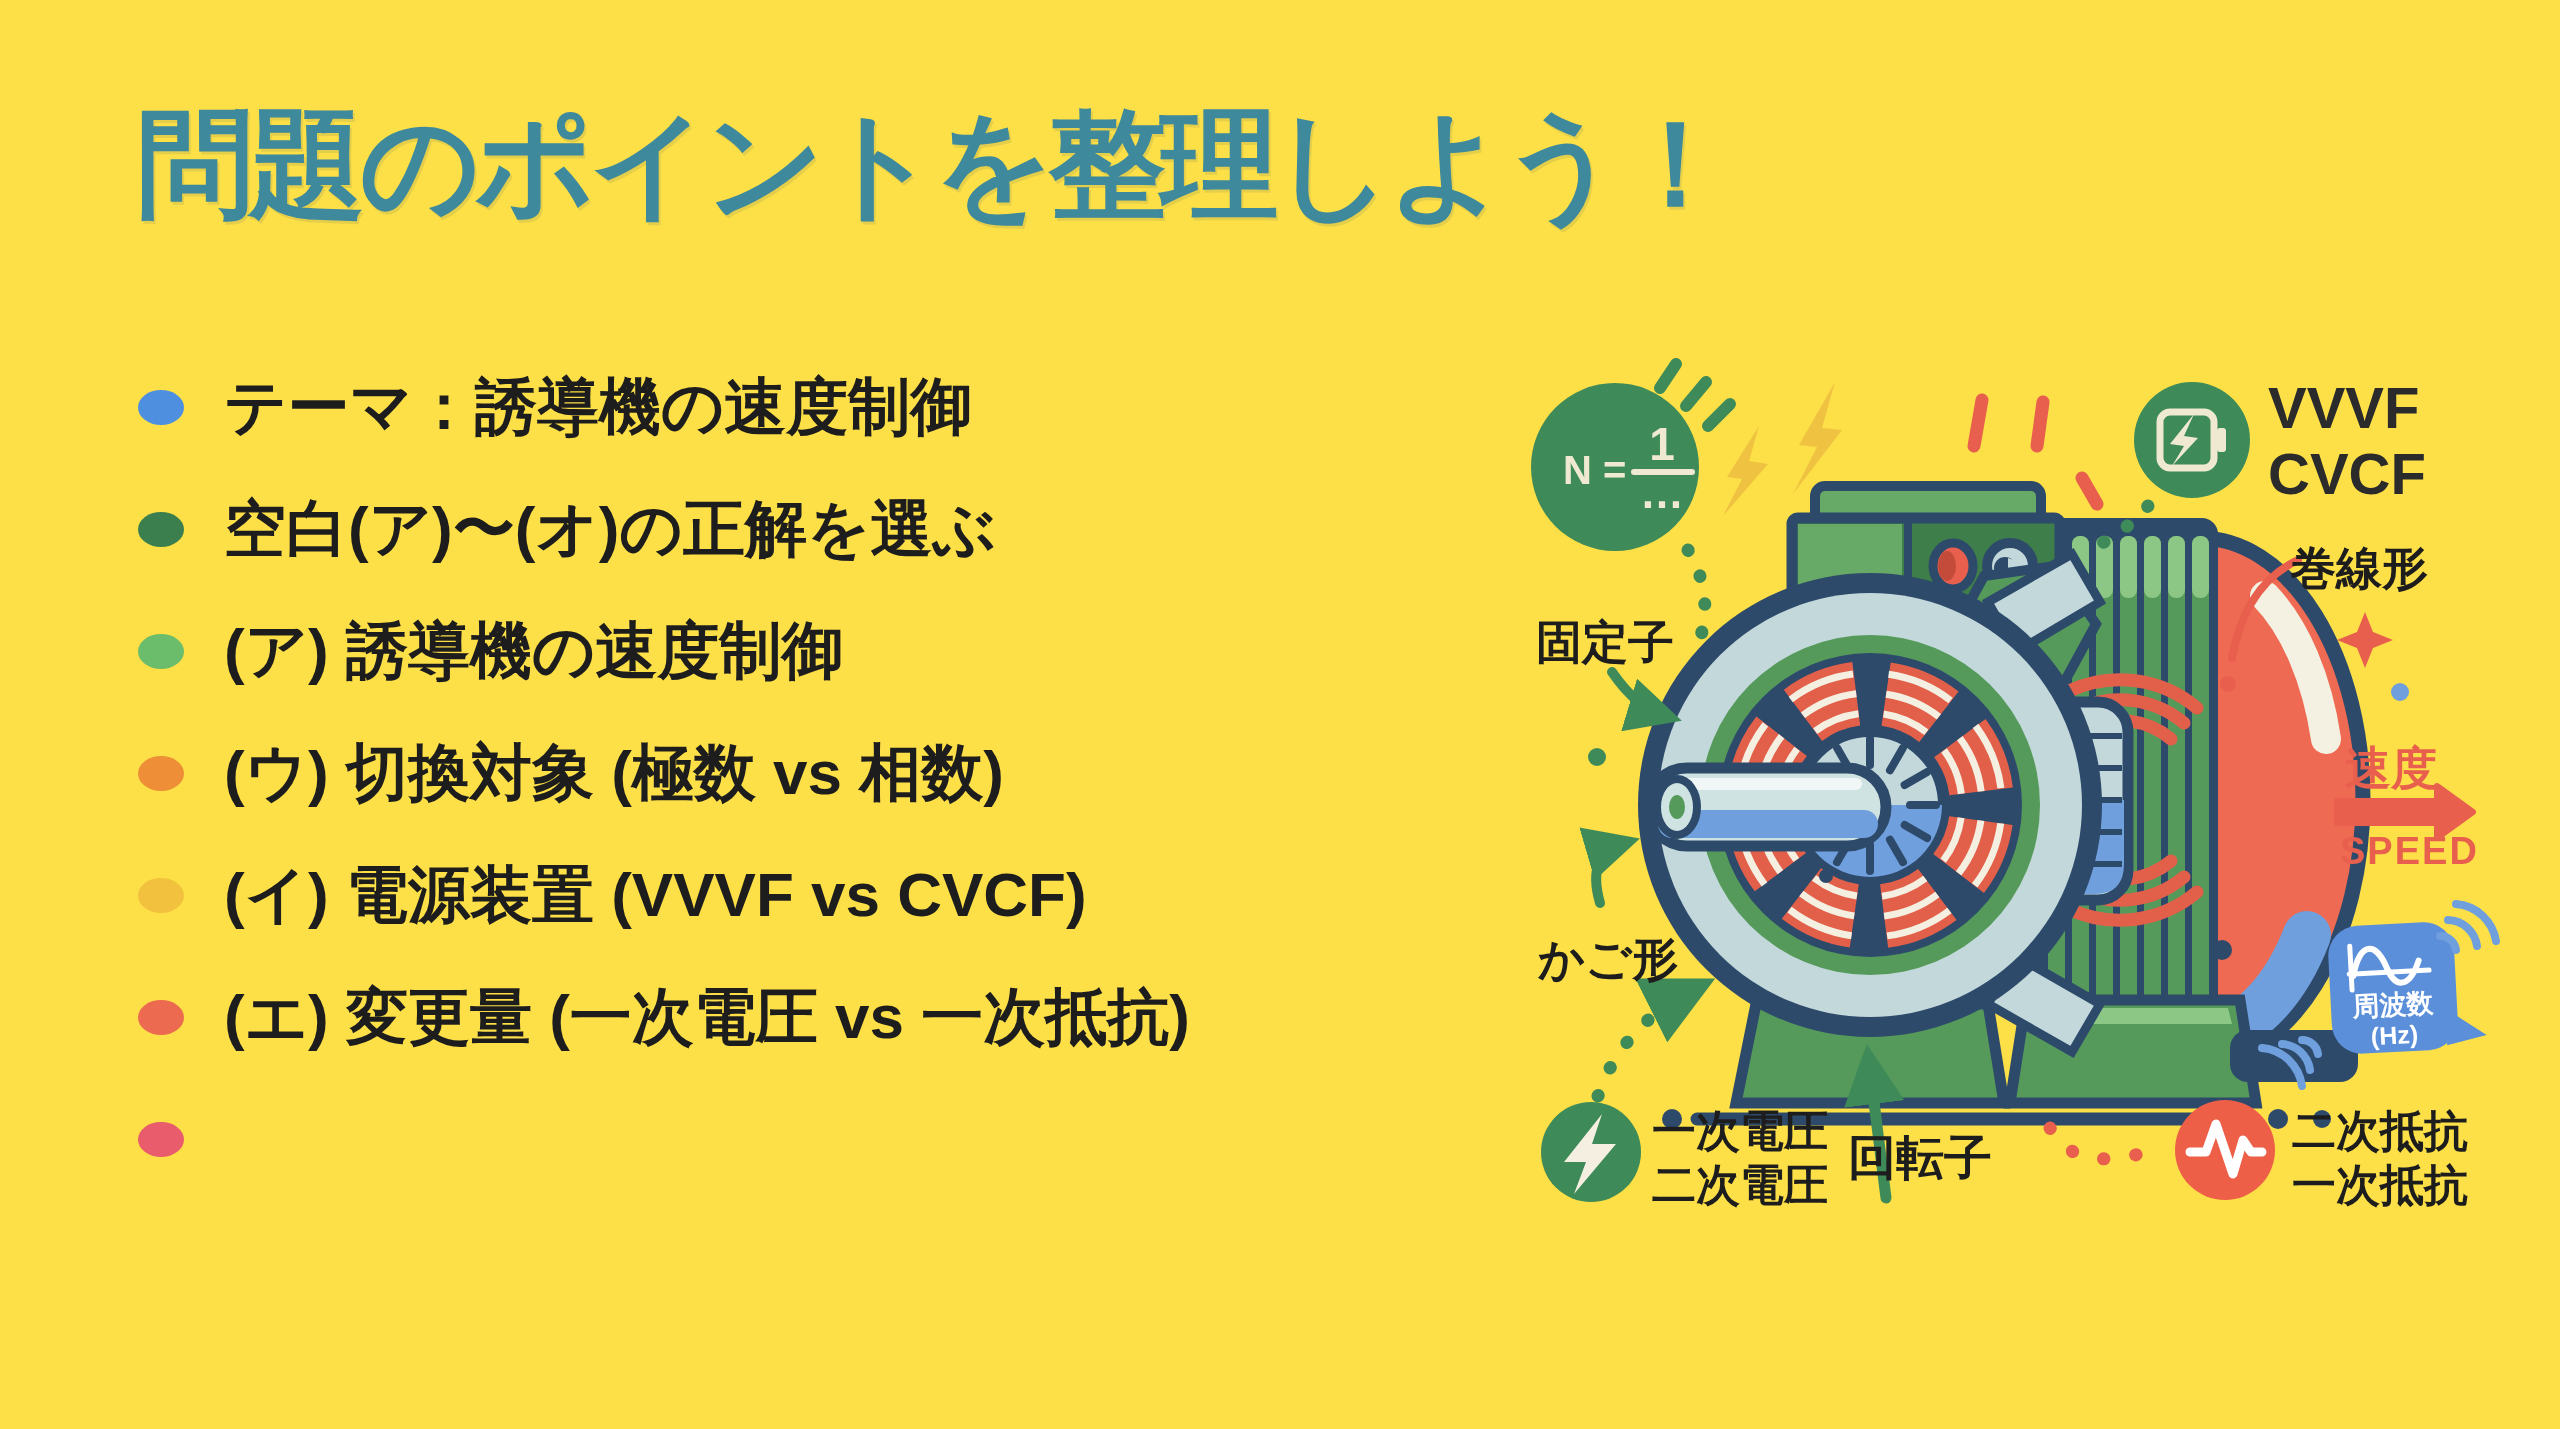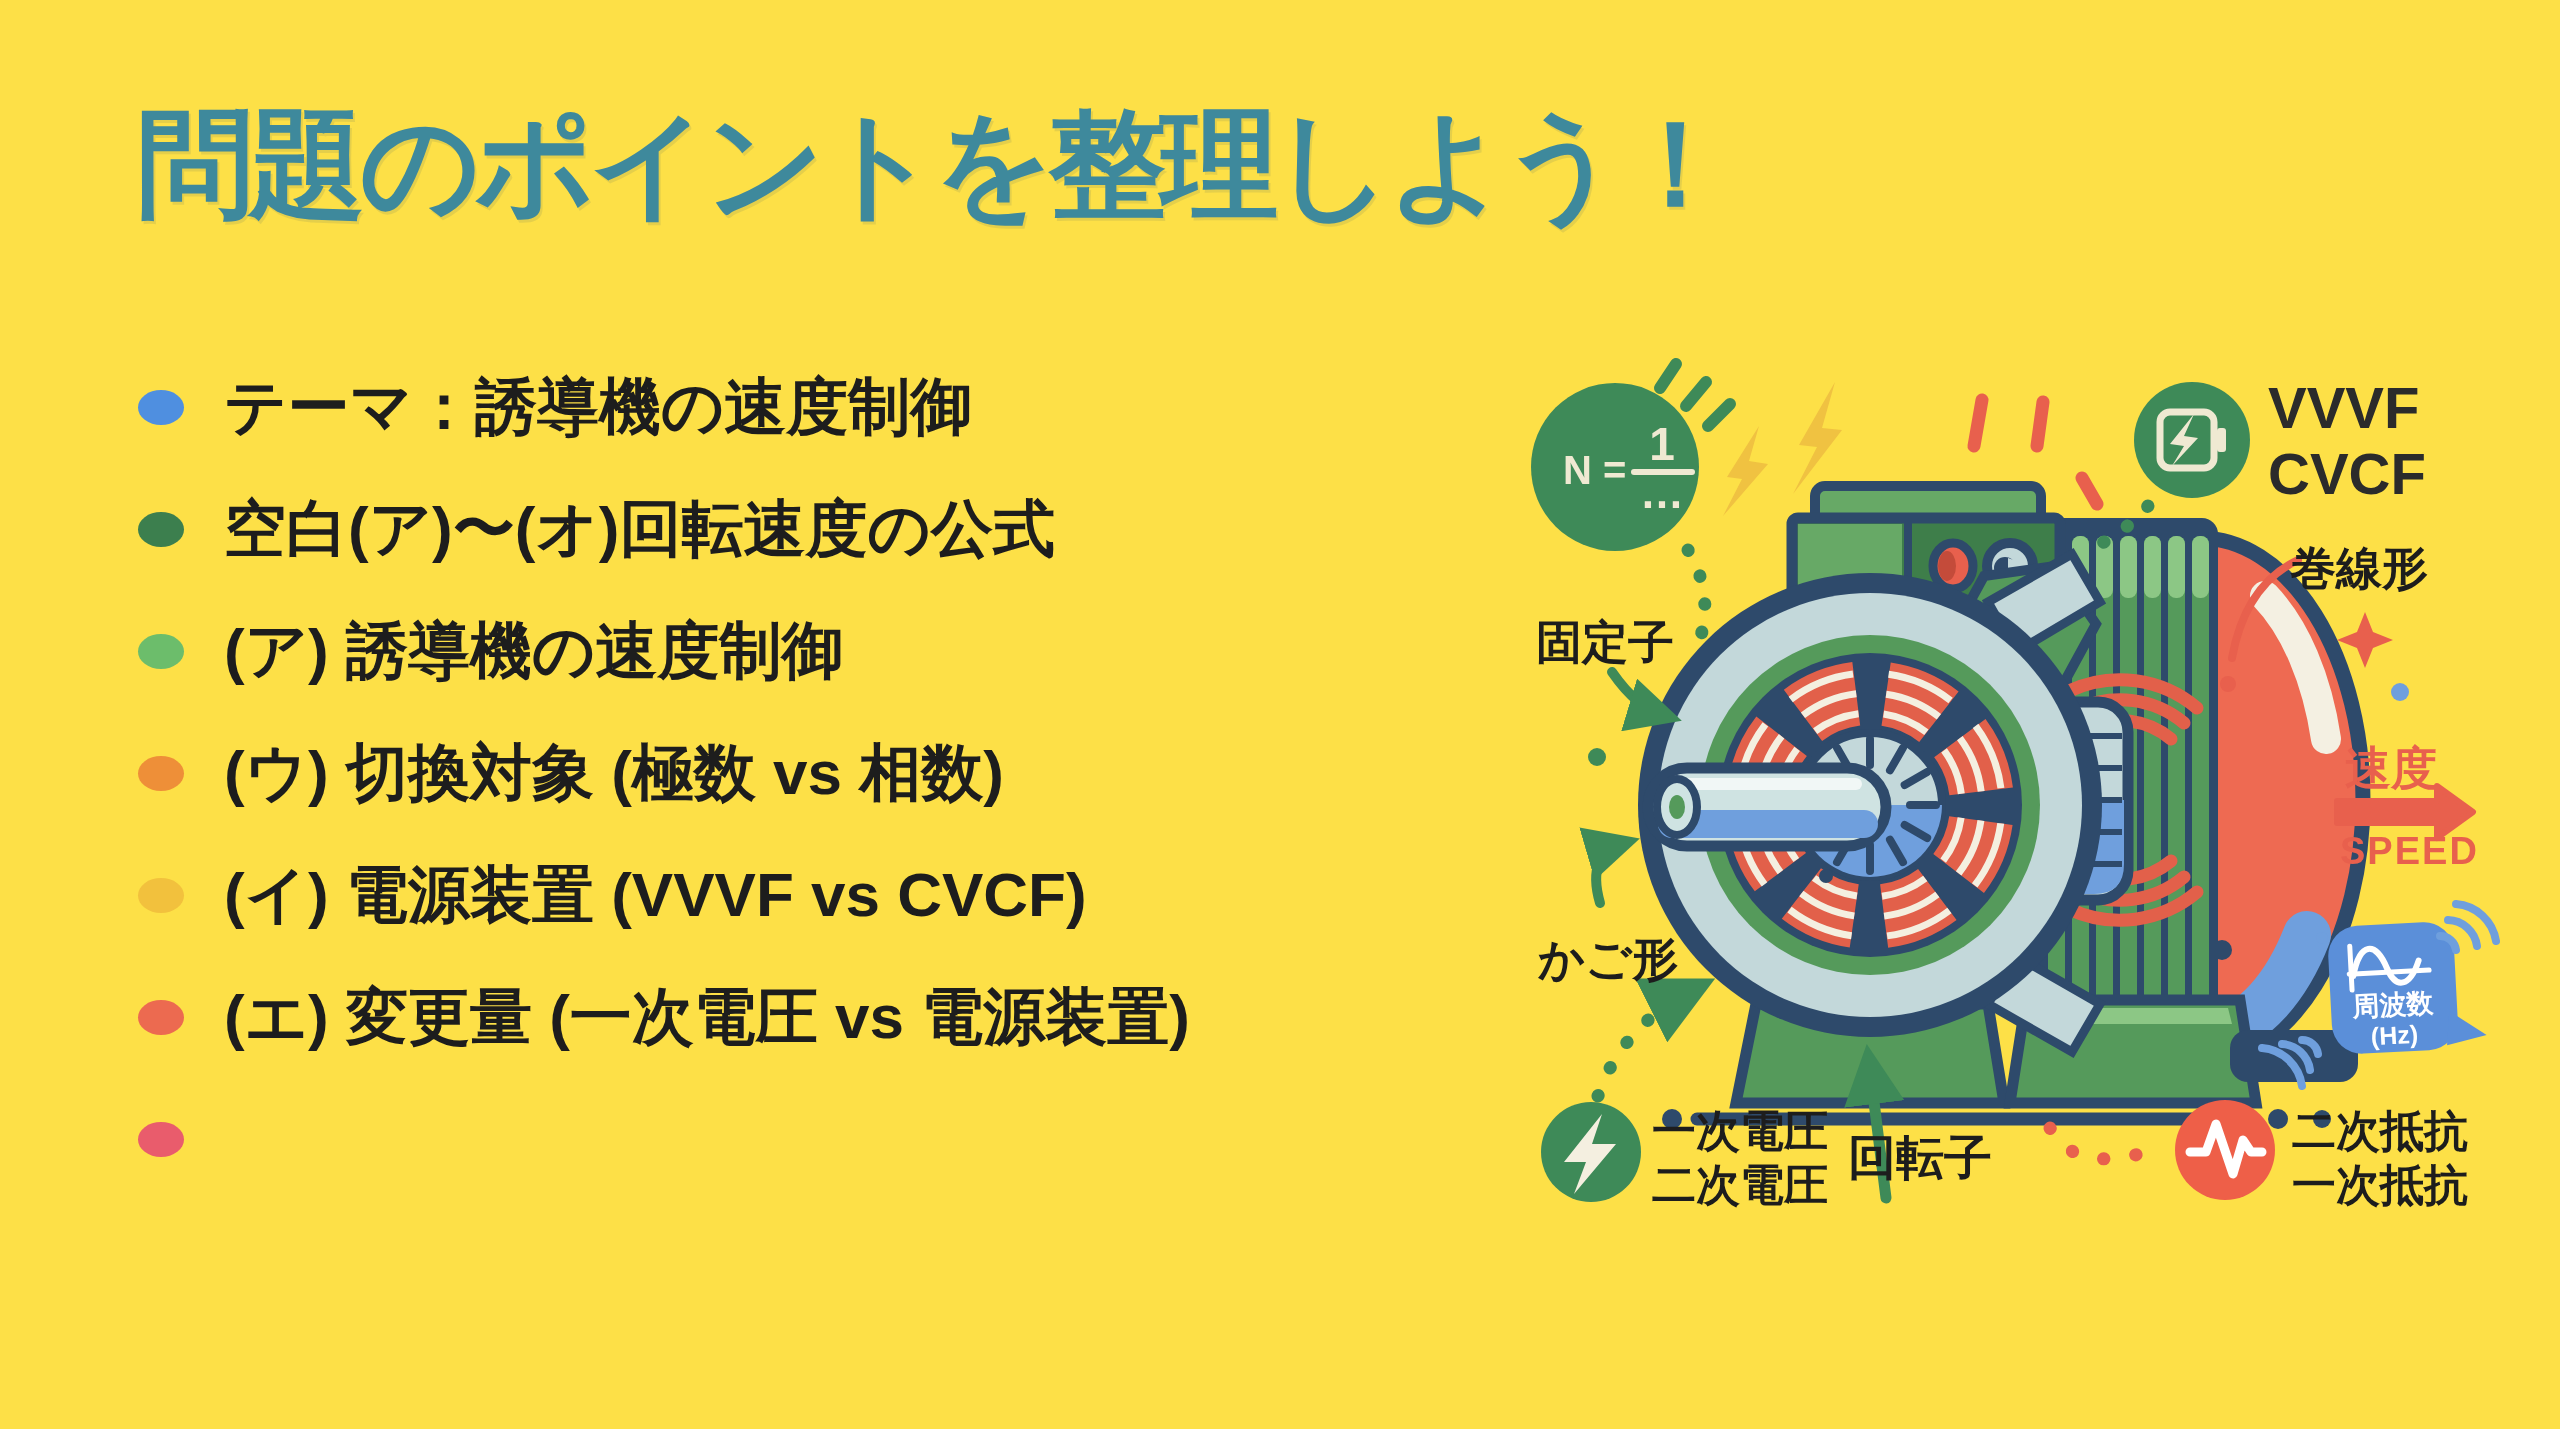--- a/index.html
+++ b/index.html
@@ -39,37 +39,37 @@
 
   <div class="title">問題のポイントを整理しよう！</div>
 
   <ul class="bullets">
     <li>
       <span class="dot" style="background: rgb(79, 143, 224);"></span>
       <span class="bullet-text">テーマ：誘導機の速度制御</span>
     </li>
     <li>
       <span class="dot" style="background: rgb(60, 127, 78);"></span>
-      <span class="bullet-text">空白(ア)〜(オ)回転速度の公式</span>
+      <span class="bullet-text">空白(ア)〜(オ)の正解を選ぶ</span>
     </li>
     <li>
       <span class="dot" style="background: rgb(108, 189, 107);"></span>
       <span class="bullet-text">(ア) 誘導機の速度制御</span>
     </li>
     <li>
       <span class="dot" style="background: rgb(238, 143, 56);"></span>
       <span class="bullet-text">(ウ) 切換対象 (極数 vs 相数)</span>
     </li>
     <li>
       <span class="dot" style="background: rgb(242, 193, 61);"></span>
       <span class="bullet-text">(イ) 電源装置 (VVVF vs CVCF)</span>
     </li>
     <li>
       <span class="dot" style="background: rgb(236, 106, 80);"></span>
-      <span class="bullet-text">(エ) 変更量 (一次電圧 vs 電源装置)</span>
+      <span class="bullet-text">(エ) 変更量 (一次電圧 vs 一次抵抗)</span>
     </li>
     <li>
       <span class="dot" style="background: rgb(233, 92, 108);"></span>
     </li>
   </ul>
 
   <svg class="illu" width="2560" height="1429" viewBox="0 0 2560 1429">
     <defs>
       <marker id="arrG" viewBox="0 0 10 10" refX="7" refY="5" markerWidth="5.5" markerHeight="5.5" orient="auto-start-reverse">
         <path d="M0,0 L10,5 L0,10 z" fill="#3e8a58"></path>

